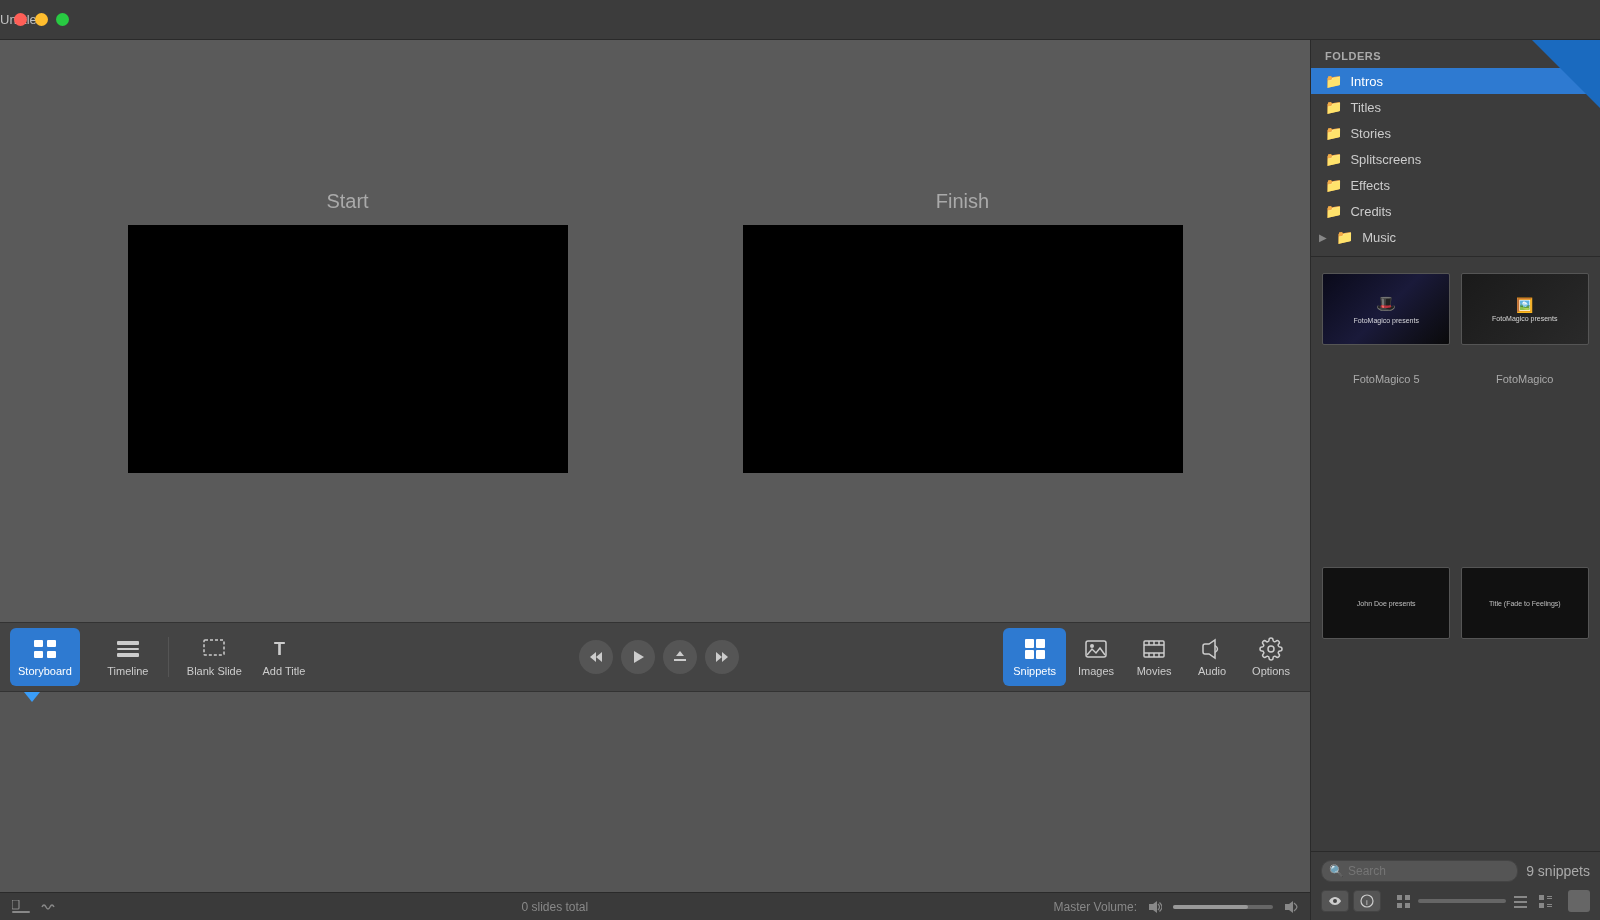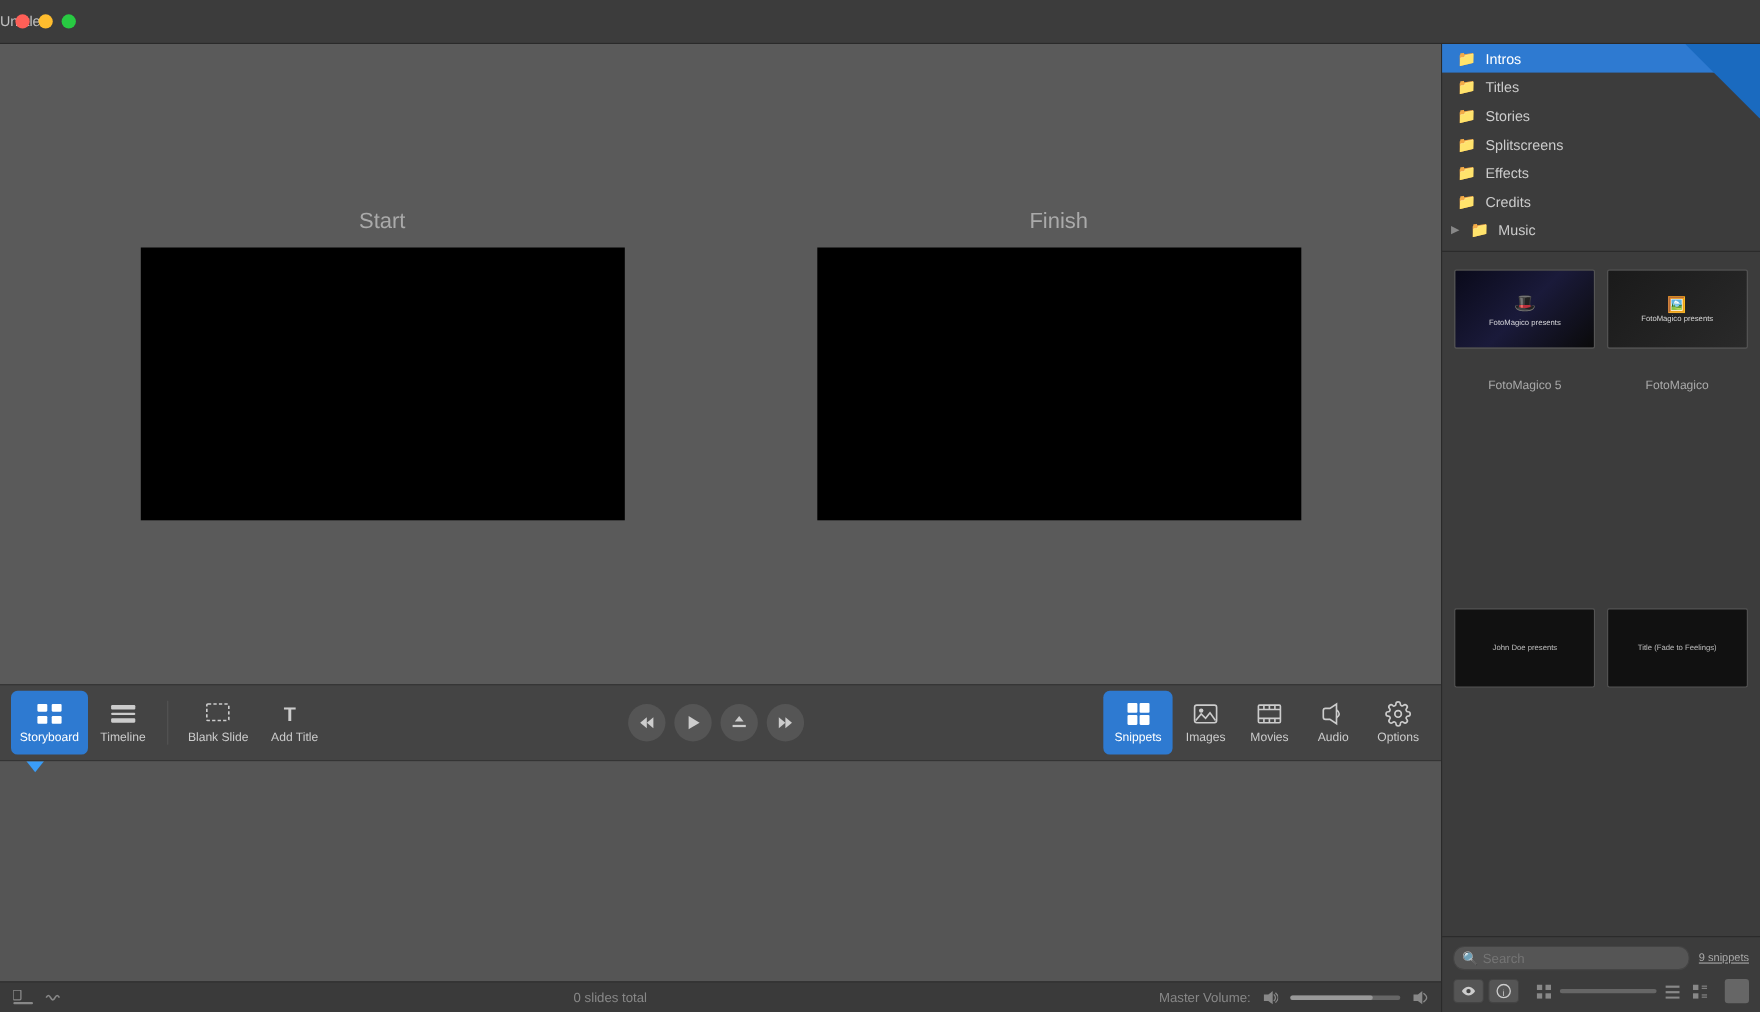--- a/index.html
+++ b/index.html
@@ -100,21 +100,21 @@
       display: flex;
       align-items: center;
       padding: 0 10px;
       gap: 4px;
       flex-shrink: 0;
     }
 
     .toolbar-group {
       display: flex;
       align-items: center;
-      gap: 2px;
+      gap: 18px;
     }
 
     .toolbar-btn {
       display: flex;
       flex-direction: column;
       align-items: center;
       justify-content: center;
       gap: 4px;
       padding: 4px 8px;
       border-radius: 6px;
@@ -456,23 +456,22 @@
       position: absolute;
       left: 8px;
       top: 50%;
       transform: translateY(-50%);
       color: #888888;
       font-size: 12px;
     }
 
     .snippets-count {
       color: #aaaaaa;
-      font-size: 10px;
+      font-size: 14px;
       white-space: nowrap;
-      text-decoration: underline;
     }
 
     .view-btn {
       background: none;
       border: none;
       color: #888888;
       cursor: pointer;
       padding: 4px;
       border-radius: 3px;
       font-size: 13px;
@@ -706,20 +705,21 @@
       </div>
     </div>
   </div>
 
   <div class="right-sidebar">
 
     <div class="news-badge">
       <span class="news-text">NEWS</span>
     </div>
 
+    <div class="folders-header">FOLDERS</div>
 
     <div class="folder-list">
 
       <div class="folder-item active">
         <span class="folder-icon">📁</span>
         <span>Intros</span>
       </div>
       <div class="folder-item">
         <span class="folder-icon">📁</span>
         <span>Titles</span>

